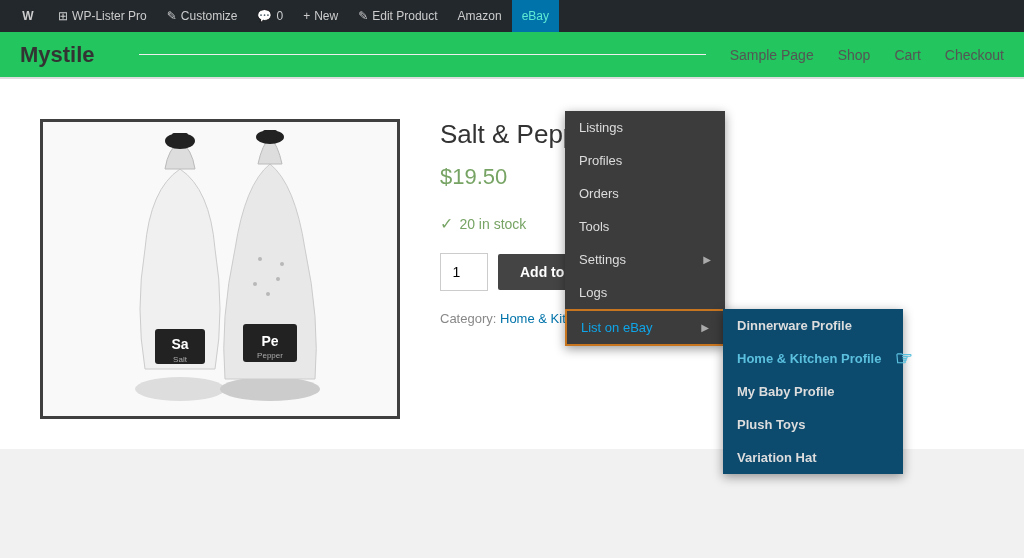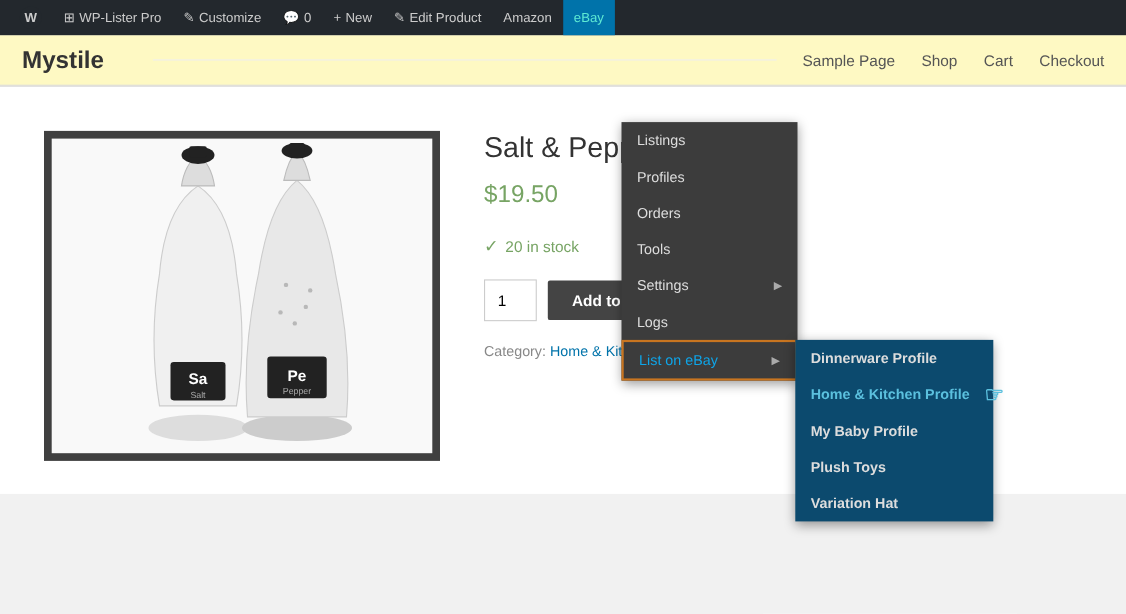--- a/index.html
+++ b/index.html
@@ -24,21 +24,21 @@
       display: flex;
       align-items: center;
       gap: 4px;
       cursor: pointer;
       white-space: nowrap;
     }
     .adminbar-item.active { background: #0073aa; color: #fff; }
 
     
     #topnav {
-      background: #fef9c3;
+      background: #22c55e;
       border-bottom: 1px solid #ddd;
       height: 46px;
       display: flex;
       align-items: center;
       padding: 0 20px;
       gap: 24px;
     }
     .site-title {
       font-size: 22px;
       font-weight: bold;
@@ -63,21 +63,21 @@
     
     .product-area {
       display: flex;
       gap: 40px;
       margin-top: 10px;
     }
     .product-image-box {
       width: 360px;
       height: 300px;
       background: #f9f9f9;
-      border: 7px solid #404040;
+      border: 3px solid #404040;
       display: flex;
       align-items: center;
       justify-content: center;
       flex-shrink: 0;
     }
     
     .product-info { flex: 1; }
     .product-title {
       font-size: 26px;
       font-weight: normal;

